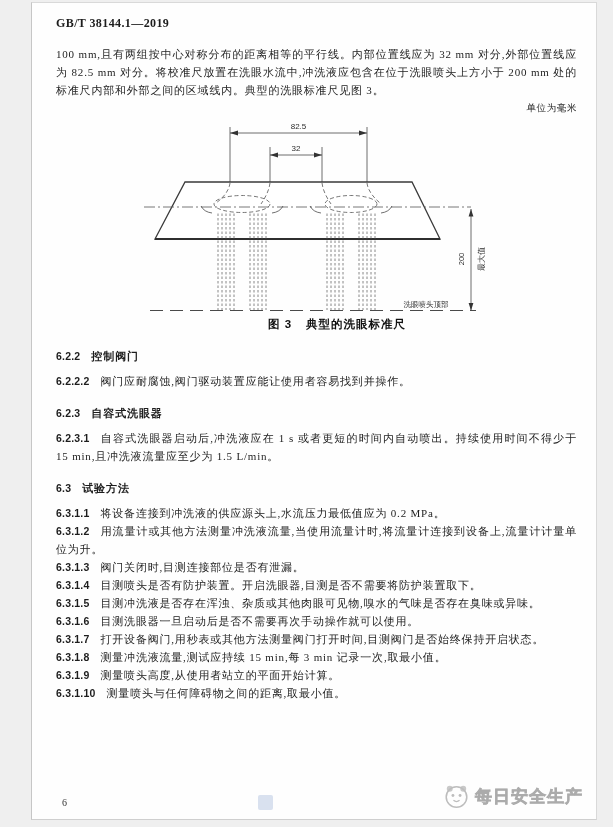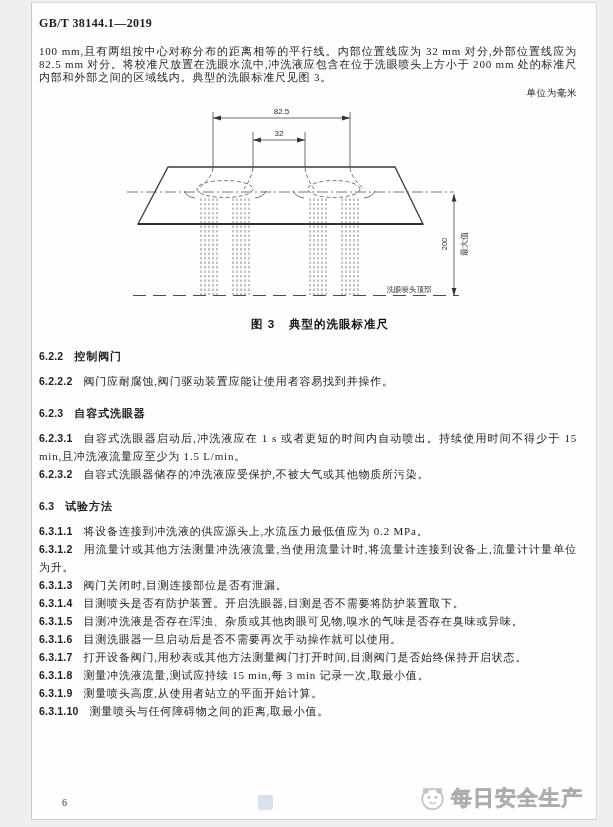--- a/index.html
+++ b/index.html
@@ -6,37 +6,37 @@
   body{
     width:613px;height:827px;position:relative;overflow:hidden;
     background:#efefef;
     font-family:"Liberation Serif", serif;
     color:#1d1d1d;
   }
   .page{
     position:absolute;left:31px;top:2px;width:566px;height:818px;
     box-sizing:border-box;background:#fefefe;
     border:1px solid #d9d9d9;border-left-color:#c6c6c6;border-bottom-color:#cfcfcf;
-    padding:13px 19px 0 7px;
+    padding:13px 19px 0 24px;
   }
   .std-code{
     font-size:12px;font-weight:700;letter-spacing:.4px;
     font-family:"Liberation Serif", serif;
   }
   .intro{
-    margin:14px 0 0;font-size:11px;line-height:13px;letter-spacing:.8px;
+    margin:14px 0 0;font-size:11px;line-height:18px;letter-spacing:.8px;
     text-align:justify;
   }
   .unit-note{
     margin-top:3px;text-align:right;font-size:9.5px;letter-spacing:.6px;color:#222;
   }
   .figure-wrap{width:410px;margin:2px 0 0 76px;}
   .figure-wrap svg{display:block;}
   .fig-caption{
-    text-align:center;margin-top:15px;font-size:11.5px;font-weight:700;
+    text-align:center;font-size:11.5px;font-weight:700;
     font-family:"Liberation Sans", sans-serif;letter-spacing:1px;color:#111;
   }
   .fig-caption .cap-title{margin-left:14px;}
   #clauses{margin-top:15px;}
   #clauses p{font-size:11px;line-height:18px;letter-spacing:.8px;text-align:justify;}
   #clauses p.clause{margin:0;}
   #clauses p.heading{margin:14px 0 7px;font-weight:700;font-family:"Liberation Sans", sans-serif;letter-spacing:.9px;}
   #clauses .num{
     font-family:"Liberation Sans", sans-serif;font-weight:700;font-size:10.5px;
     letter-spacing:.2px;margin-right:11px;
@@ -46,21 +46,21 @@
     font-family:"Liberation Serif", serif;
   }
   .scan-artifact{
     position:absolute;left:226px;top:792px;width:15px;height:15px;border-radius:2px;
     background:rgba(122,152,200,.28);
   }
   .watermark{
     position:absolute;right:13px;top:781px;display:flex;align-items:center;gap:6px;
   }
   .watermark-text{
-    font-family:Liberation Serif, serif;font-size:21px;font-weight:700;
+    font-family:Liberation Serif, serif;font-size:17px;font-weight:700;
     color:#cfcfcf;-webkit-text-stroke:.6px #ababab;letter-spacing:1px;
   }
   svg text{font-family:"Liberation Sans", sans-serif;fill:#2c2c2c;}
   .thin{stroke:#4a4a4a;stroke-width:.8;fill:none;}
   .dash{stroke:#5e5e5e;stroke-width:.85;fill:none;stroke-dasharray:4 2.5;}
   .col{stroke:#6a6a6a;stroke-width:.8;fill:none;stroke-dasharray:2.5 2;}
   .arrow{fill:#333;stroke:none;}
 </style>
 </head>
 <body>
@@ -147,21 +147,20 @@
     <div class="fig-caption">
       <span class="cap-label">图 3</span><span class="cap-title">典型的洗眼标准尺</span>
     </div>
   </div>
 
   <div id="clauses">
       <p class="heading"><span class="num">6.2.2</span><span class="txt">控制阀门</span></p>
       <p class="clause"><span class="num">6.2.2.2</span><span class="txt">阀门应耐腐蚀,阀门驱动装置应能让使用者容易找到并操作。</span></p>
       <p class="heading"><span class="num">6.2.3</span><span class="txt">自容式洗眼器</span></p>
       <p class="clause"><span class="num">6.2.3.1</span><span class="txt">自容式洗眼器启动后,冲洗液应在 1 s 或者更短的时间内自动喷出。持续使用时间不得少于 15 min,且冲洗液流量应至少为 1.5 L/min。</span></p>
-      <p class="clause"><span class="num">6.2.3.2</span><span class="txt">自容式洗眼器储存的冲洗液应受保护,不被大气或其他物质所污染。</span></p>
       <p class="heading"><span class="num">6.3</span><span class="txt">试验方法</span></p>
       <p class="clause"><span class="num">6.3.1.1</span><span class="txt">将设备连接到冲洗液的供应源头上,水流压力最低值应为 0.2 MPa。</span></p>
       <p class="clause"><span class="num">6.3.1.2</span><span class="txt">用流量计或其他方法测量冲洗液流量,当使用流量计时,将流量计连接到设备上,流量计计量单位为升。</span></p>
       <p class="clause"><span class="num">6.3.1.3</span><span class="txt">阀门关闭时,目测连接部位是否有泄漏。</span></p>
       <p class="clause"><span class="num">6.3.1.4</span><span class="txt">目测喷头是否有防护装置。开启洗眼器,目测是否不需要将防护装置取下。</span></p>
       <p class="clause"><span class="num">6.3.1.5</span><span class="txt">目测冲洗液是否存在浑浊、杂质或其他肉眼可见物,嗅水的气味是否存在臭味或异味。</span></p>
       <p class="clause"><span class="num">6.3.1.6</span><span class="txt">目测洗眼器一旦启动后是否不需要再次手动操作就可以使用。</span></p>
       <p class="clause"><span class="num">6.3.1.7</span><span class="txt">打开设备阀门,用秒表或其他方法测量阀门打开时间,目测阀门是否始终保持开启状态。</span></p>
       <p class="clause"><span class="num">6.3.1.8</span><span class="txt">测量冲洗液流量,测试应持续 15 min,每 3 min 记录一次,取最小值。</span></p>
       <p class="clause"><span class="num">6.3.1.9</span><span class="txt">测量喷头高度,从使用者站立的平面开始计算。</span></p>

